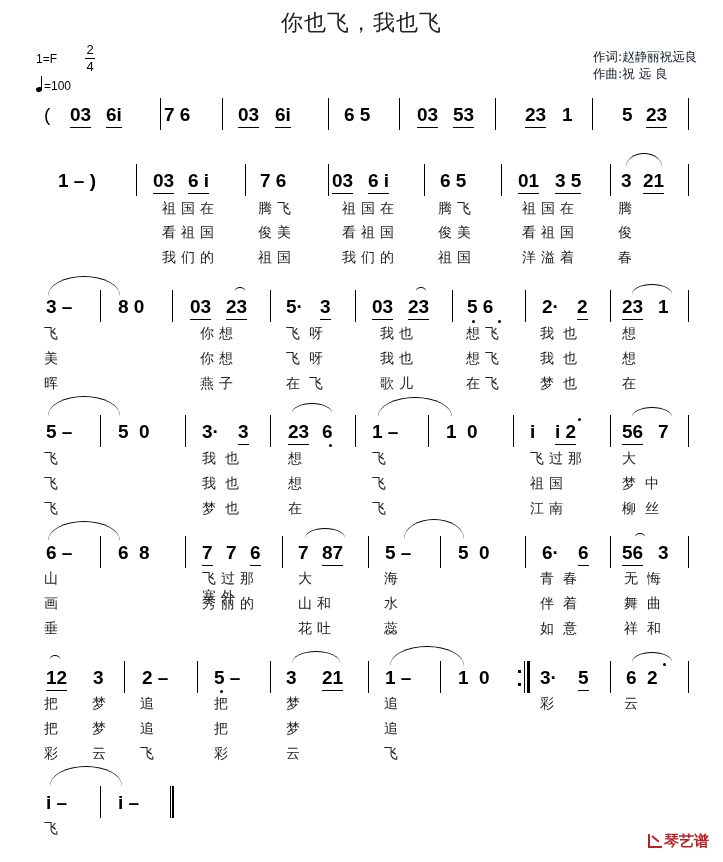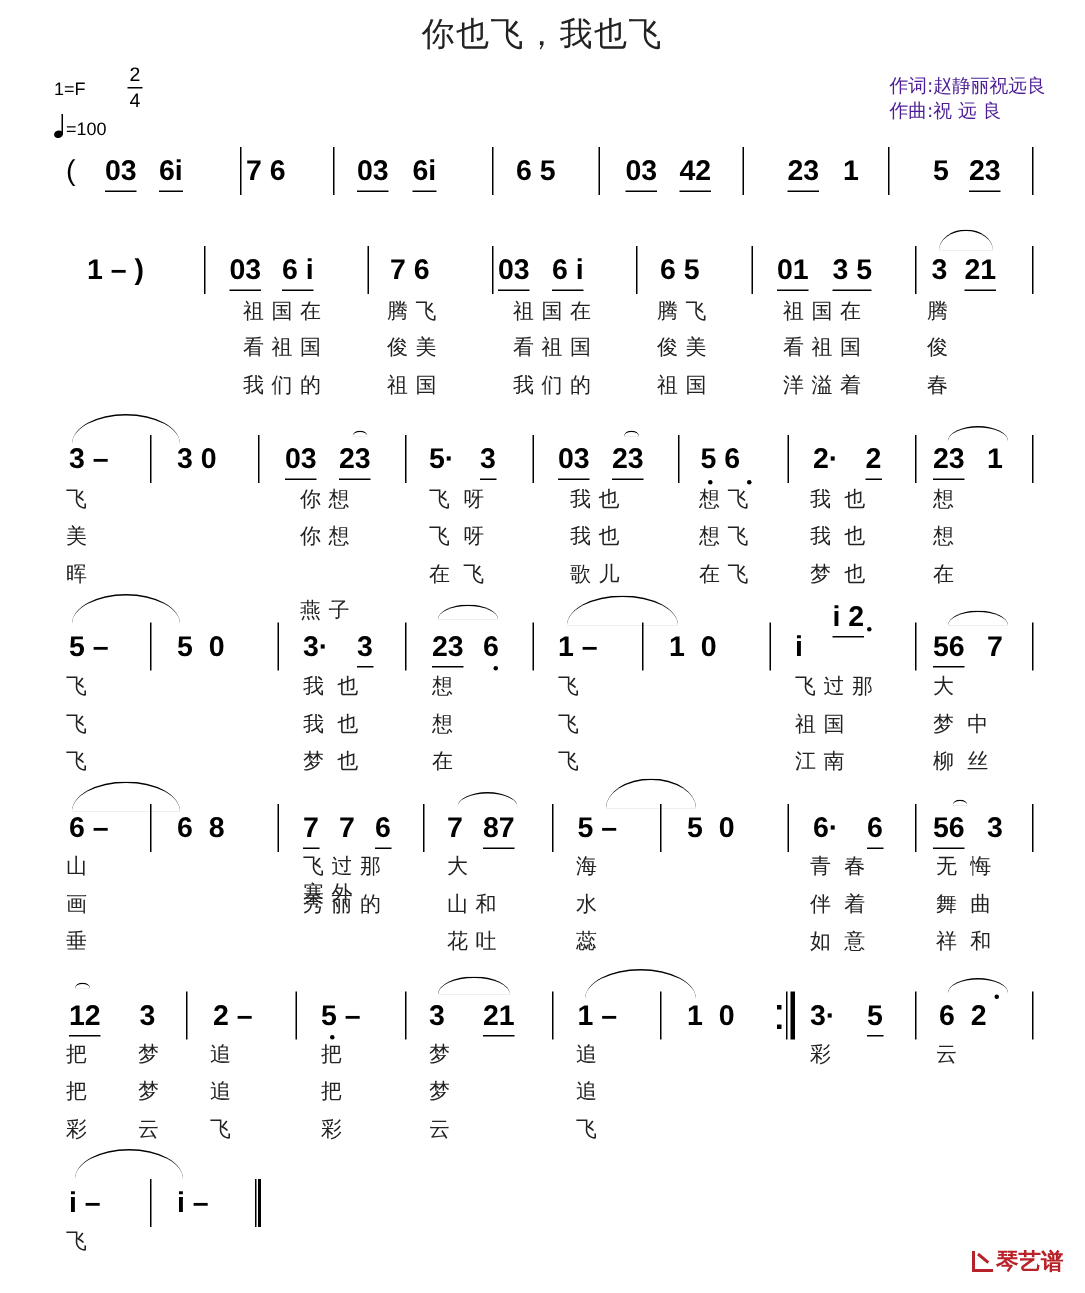--- a/index.html
+++ b/index.html
@@ -6,21 +6,21 @@
     html, body { width: 723px; height: 862px; background: #ffffff; overflow: hidden; }
     body { position: relative; font-family: "DejaVu Sans", sans-serif; color: #000; }
     .title { position: absolute; top: 8px; left: 0; width: 723px; text-align: center; font-family: Liberation Sans, sans-serif; font-size: 22px; color: #222; letter-spacing: 1px; }
     .key { position: absolute; left: 36px; top: 52px; font-size: 12px; font-family: "Liberation Sans", sans-serif; }
     .timesig { position: absolute; left: 84px; top: 42px; font-size: 13px; font-family: "Liberation Sans", sans-serif; text-align: center; width: 12px; line-height: 16px; }
     .timesig .ts-line { border-top: 1px solid #000; width: 10px; margin: 0 auto; height: 0; }
     .tempo { position: absolute; left: 36px; top: 78px; font-size: 12px; font-family: "Liberation Sans", sans-serif; }
     .tempo .quarter { display: inline-block; position: relative; width: 8px; height: 14px; vertical-align: -2px; }
     .tempo .quarter::before { content: ""; position: absolute; left: 0; bottom: 0; width: 6px; height: 5px; background: #000; border-radius: 50%; transform: rotate(-20deg); }
     .tempo .quarter::after { content: ""; position: absolute; left: 5px; bottom: 2px; width: 1px; height: 14px; background: #000; }
-    .credits { position: absolute; left: 593px; top: 48px; font-size: 12.5px; line-height: 17px; font-family: "DejaVu Sans", sans-serif; color: #4c1d95; }
+    .credits { position: absolute; left: 593px; top: 48px; font-size: 12.5px; line-height: 17px; font-family: "DejaVu Sans", sans-serif; color: #0f172a; }
     .row { position: absolute; left: 0; width: 723px; }
     .bar { position: absolute; width: 1px; height: 32px; background: #000; }
     .bar.double { width: 4px; border-left: 1px solid #000; border-right: 2px solid #000; background: transparent; }
     .bar.repeat-end { width: 3px; background: #000; }
     .repeat-dots { position: absolute; width: 3px; height: 16px; }
     .repeat-dots::before, .repeat-dots::after { content: ""; position: absolute; left: 0; width: 3px; height: 3px; background: #000; }
     .repeat-dots::before { top: 0; } .repeat-dots::after { bottom: 0; }
     .note { position: absolute; font-family: "Liberation Sans", sans-serif; font-weight: bold; font-size: 19px; line-height: 22px; white-space: pre; }
     .note.u { border-bottom: 1.5px solid #000; padding-bottom: 1px; }
     .hdot { position: absolute; width: 3px; height: 3px; background: #000; border-radius: 50%; }
@@ -54,21 +54,21 @@
   <span class="note u" style="left:106px;top:104px;">6i</span>
   <div class="bar" style="left:160px;top:98px;"></div>
   <span class="note" style="left:164px;top:104px;">7 6</span>
   <div class="bar" style="left:222px;top:98px;"></div>
   <span class="note u" style="left:238px;top:104px;">03</span>
   <span class="note u" style="left:275px;top:104px;">6i</span>
   <div class="bar" style="left:328px;top:98px;"></div>
   <span class="note" style="left:344px;top:104px;">6 5</span>
   <div class="bar" style="left:399px;top:98px;"></div>
   <span class="note u" style="left:417px;top:104px;">03</span>
-  <span class="note u" style="left:453px;top:104px;">42</span>
+  <span class="note u" style="left:453px;top:104px;">53</span>
   <div class="bar" style="left:495px;top:98px;"></div>
   <span class="note u" style="left:525px;top:104px;">23</span>
   <span class="note" style="left:562px;top:104px;">1</span>
   <div class="bar" style="left:592px;top:98px;"></div>
   <span class="note" style="left:622px;top:104px;">5</span>
   <span class="note u" style="left:646px;top:104px;">23</span>
   <div class="bar" style="left:688px;top:98px;"></div>
 </div>
 
 <div class="row" style="top:0;">
@@ -111,21 +111,21 @@
   <span class="lyric" style="left:342px;top:249px;letter-spacing:5px;">我们的</span>
   <span class="lyric" style="left:438px;top:249px;letter-spacing:5px;">祖国</span>
   <span class="lyric" style="left:522px;top:249px;letter-spacing:5px;">洋溢着</span>
   <span class="lyric" style="left:618px;top:249px;">春</span>
 </div>
 
 <div class="row" style="top:0;">
   <div class="slur" style="left:48px;top:276px;width:72px;height:20px;"></div>
   <span class="note" style="left:46px;top:296px;">3 –</span>
   <div class="bar" style="left:100px;top:290px;"></div>
-  <span class="note" style="left:118px;top:296px;">3 0</span>
+  <span class="note" style="left:118px;top:296px;">8 0</span>
   <div class="bar" style="left:172px;top:290px;"></div>
   <span class="note u" style="left:190px;top:296px;">03</span>
   <div class="slur" style="left:235px;top:287px;width:10px;height:4px;"></div>
   <span class="note u" style="left:226px;top:296px;">23</span>
   <div class="bar" style="left:270px;top:290px;"></div>
   <span class="note" style="left:286px;top:296px;">5·</span>
   <span class="note u" style="left:320px;top:296px;">3</span>
   <div class="bar" style="left:355px;top:290px;"></div>
   <span class="note u" style="left:372px;top:296px;">03</span>
   <div class="slur" style="left:416px;top:287px;width:10px;height:4px;"></div>
@@ -153,21 +153,21 @@
 
   <span class="lyric" style="left:44px;top:350px;">美</span>
   <span class="lyric" style="left:200px;top:350px;letter-spacing:5px;">你想</span>
   <span class="lyric" style="left:286px;top:350px;">飞  呀</span>
   <span class="lyric" style="left:380px;top:350px;letter-spacing:5px;">我也</span>
   <span class="lyric" style="left:466px;top:350px;letter-spacing:5px;">想飞</span>
   <span class="lyric" style="left:540px;top:350px;">我  也</span>
   <span class="lyric" style="left:622px;top:350px;">想</span>
 
   <span class="lyric" style="left:44px;top:375px;">晖</span>
-  <span class="lyric" style="left:200px;top:375px;letter-spacing:5px;margin-top:24px;">燕子</span>
+  <span class="lyric" style="left:200px;top:375px;letter-spacing:5px;">燕子</span>
   <span class="lyric" style="left:286px;top:375px;">在  飞</span>
   <span class="lyric" style="left:380px;top:375px;letter-spacing:5px;">歌儿</span>
   <span class="lyric" style="left:466px;top:375px;letter-spacing:5px;">在飞</span>
   <span class="lyric" style="left:540px;top:375px;">梦  也</span>
   <span class="lyric" style="left:622px;top:375px;">在</span>
 </div>
 
 <div class="row" style="top:0;">
   <div class="slur" style="left:48px;top:396px;width:72px;height:20px;"></div>
   <span class="note" style="left:46px;top:421px;">5 –</span>
@@ -181,21 +181,21 @@
   <span class="note u" style="left:288px;top:421px;">23</span>
   <span class="note" style="left:322px;top:421px;">6</span>
   <div class="ldot" style="left:329px;top:444px;"></div>
   <div class="bar" style="left:355px;top:415px;"></div>
   <div class="slur" style="left:378px;top:397px;width:74px;height:20px;"></div>
   <span class="note" style="left:372px;top:421px;">1 –</span>
   <div class="bar" style="left:428px;top:415px;"></div>
   <span class="note" style="left:446px;top:421px;">1  0</span>
   <div class="bar" style="left:513px;top:415px;"></div>
   <span class="note" style="left:530px;top:421px;">i</span>
-  <span class="note u" style="left:555px;top:401px;text-align:right;">i 2</span>
+  <span class="note u" style="left:555px;top:421px;text-align:right;">i 2</span>
   <div class="hdot" style="left:578px;top:418px;"></div>
   <div class="bar" style="left:610px;top:415px;"></div>
   <div class="slur" style="left:632px;top:407px;width:40px;height:10px;"></div>
   <span class="note u" style="left:622px;top:421px;">56</span>
   <span class="note" style="left:658px;top:421px;">7</span>
   <div class="bar" style="left:688px;top:415px;"></div>
 
   <span class="lyric" style="left:44px;top:450px;">飞</span>
   <span class="lyric" style="left:202px;top:450px;">我  也</span>
   <span class="lyric" style="left:288px;top:450px;">想</span>

